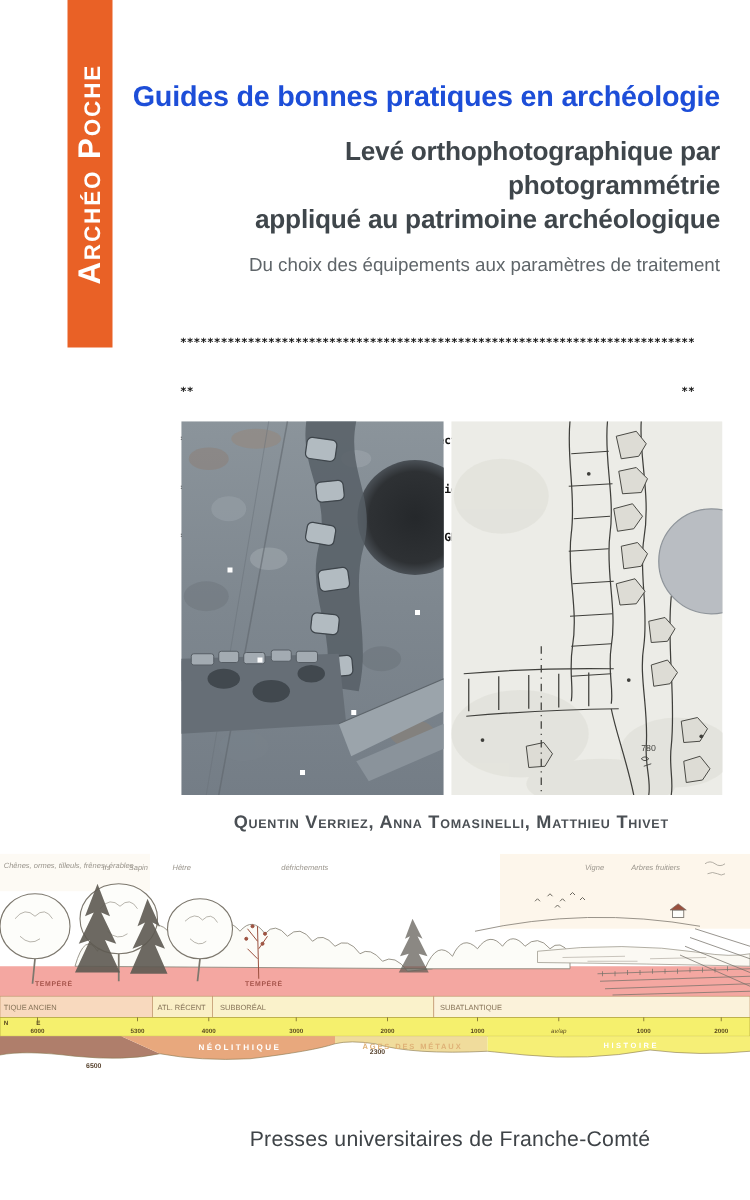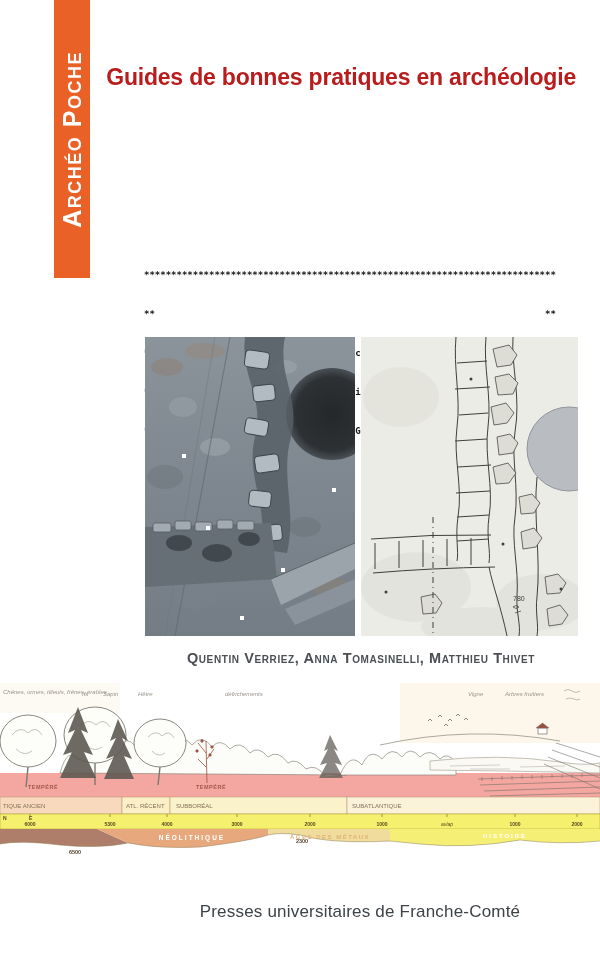--- a/index.html
+++ b/index.html
@@ -10,21 +10,21 @@
   .banner{
     position:absolute;left:54px;top:0;width:36px;height:278px;
     background:#E96126;display:flex;align-items:center;justify-content:center;
   }
   .banner span{
     writing-mode:vertical-rl;transform:rotate(180deg);
     color:#ffffff;font-weight:bold;font-size:25px;
     font-variant:small-caps;letter-spacing:1.5px;white-space:nowrap;
   }
   .header{position:absolute;right:24px;top:64px;width:470px;text-align:right;}
-  .series-title{color:#b91c1c;font-size:23px;font-weight:bold;letter-spacing:-0.2px;}
+  .series-title{color:#1d4ed8;font-size:23px;font-weight:bold;letter-spacing:-0.2px;}
   .main-title{color:#3F464B;font-size:21px;font-weight:bold;line-height:27px;margin-top:17px;letter-spacing:-0.2px;}
   .subtitle{color:#5F6569;font-size:15px;line-height:20px;margin-top:14px;}
   .console{
     position:absolute;left:144px;top:243px;width:438px;
     font-family:"DejaVu Sans Mono",monospace;font-size:9px;font-weight:700;
     line-height:13px;color:#141414;white-space:pre;
   }
   .images{position:absolute;left:145px;top:337px;display:flex;gap:6px;}
   .authors{
     position:absolute;left:122px;right:0;top:650px;text-align:center;
@@ -40,21 +40,26 @@
 </style>
 </head>
 <body>
 
 <div class="banner">
   <span>Archéo Poche</span>
 </div>
 
 <div class="header">
   <div class="series-title">Guides de bonnes pratiques en archéologie</div>
+  <div class="main-title">
+    <div>Levé orthophotographique par photogrammétrie</div>
+    <div>appliqué au patrimoine archéologique</div>
+  </div>
   <div class="subtitle">
+    <div>Du choix des équipements aux paramètres de traitement</div>
   </div>
 </div>
 
 <div class="console">
   <div>****************************************************************************</div>
   <div>**                                                                        **</div>
   <div>**    MicMac: a  free open source project  for photogrammetry             **</div>
   <div>**     hosted at Ecole Nationale des Sciences Geographiques               **</div>
   <div>**            in Marne-la-Vallee, for IGN-France                          **</div>
 </div>

